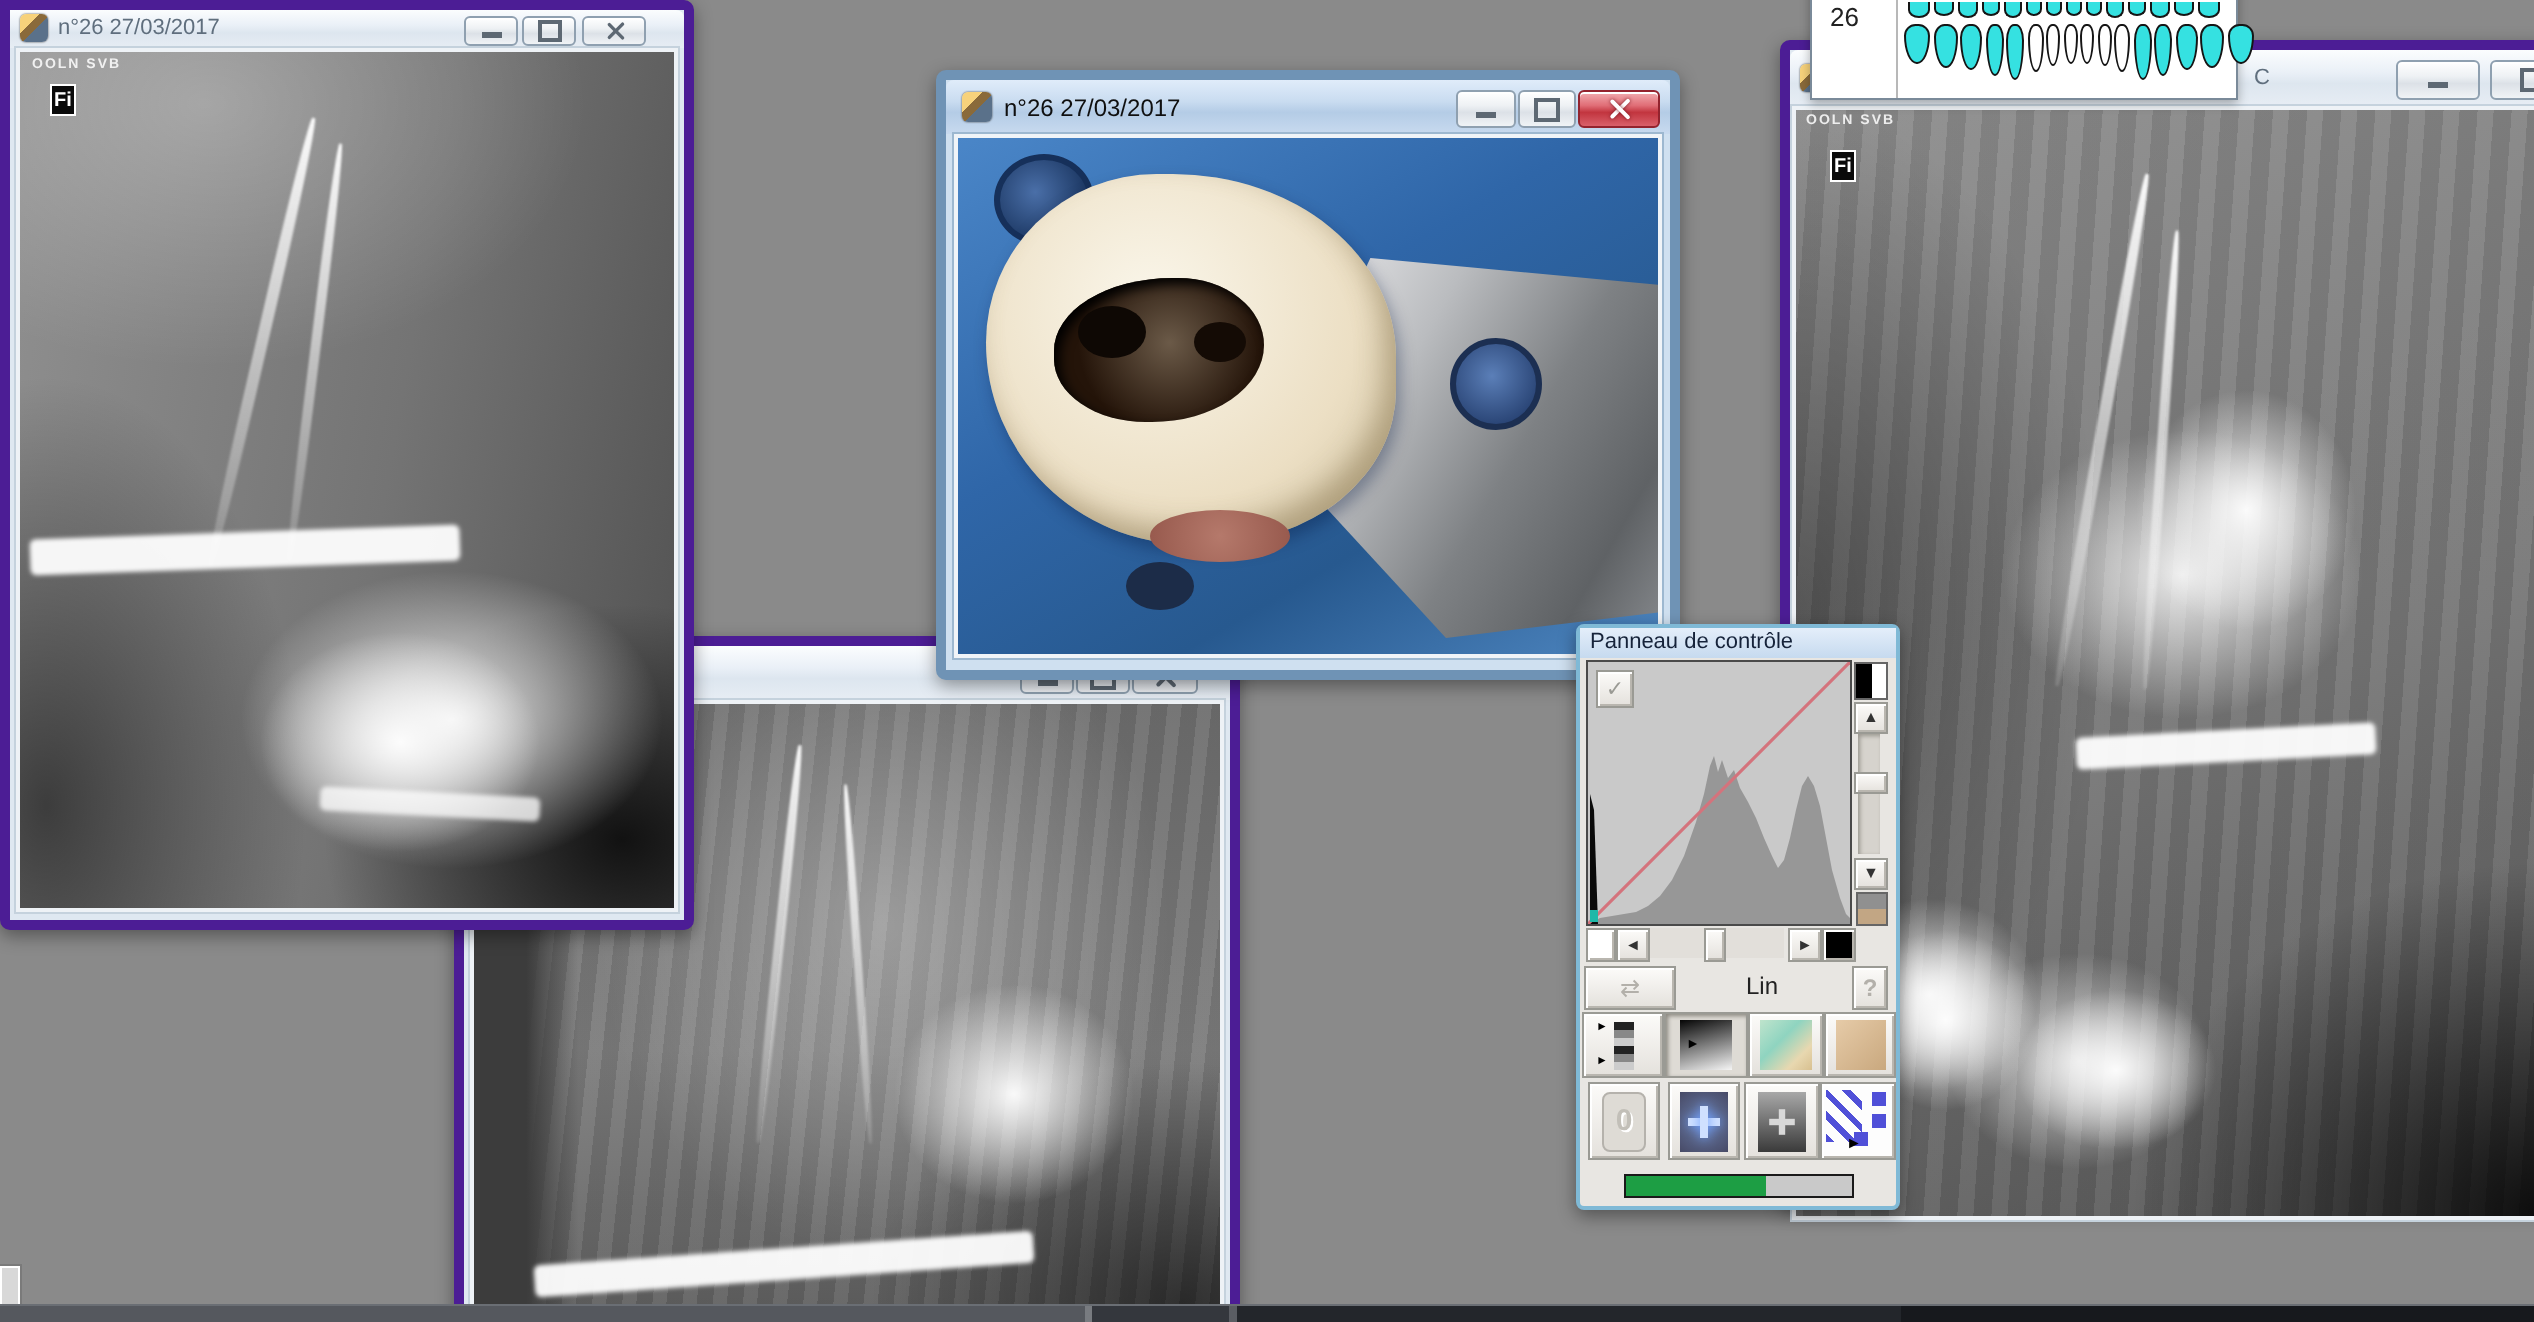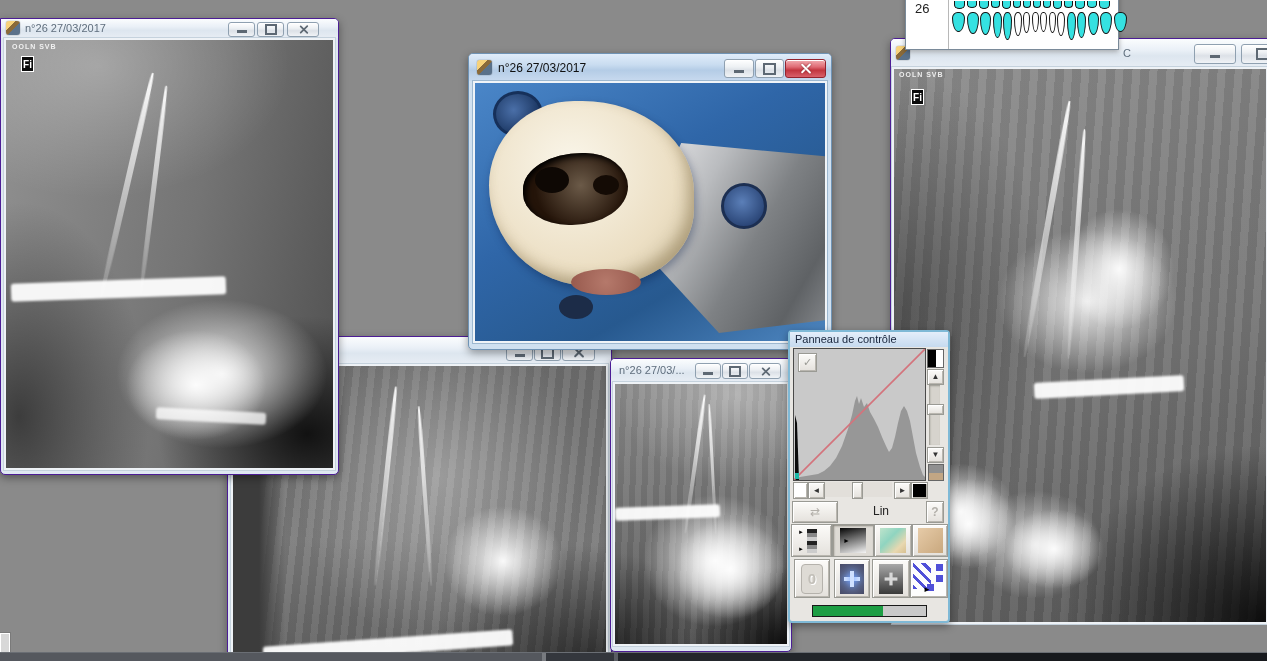--- a/index.html
+++ b/index.html
@@ -1,20 +1,20 @@
 <!DOCTYPE html>
 <html><head>
 <meta charset="utf-8">
 <style>
   html,body{margin:0;padding:0;background:#666;}
   #stage{position:relative;width:1267px;height:661px;background:#8a8a8a;overflow:hidden;
          font-family:"Liberation Sans",sans-serif;-webkit-font-smoothing:antialiased;}
   
-  .win{position:absolute;border:1px solid #4c1d95;border-radius:5px;background:#dfe8f1;
-       box-shadow:0 3px 9px rgba(0,0,0,.38);margin-top:18px;}
+  .win{position:absolute;border:5px solid #4c1d95;border-radius:5px;background:#dfe8f1;
+       box-shadow:0 3px 9px rgba(0,0,0,.38);}
   .tb{position:absolute;left:0;top:0;right:0;border-radius:4px 4px 0 0;}
   .tb-in{background:linear-gradient(#fbfdfe,#eaf0f7 40%,#dde6ef 60%,#e7edf4);color:#5f6e7d;}
   .tb-act{background:linear-gradient(#e0ecfa,#c9dcf0 40%,#b4cce6 60%,#c8daef);color:#0f0f0f;}
   .ttl{position:absolute;font-size:11px;white-space:nowrap;}
   .wicon{position:absolute;width:14px;height:14px;border-radius:3px;
          background:linear-gradient(135deg,#f7d27b 0 35%,#8a6a3a 35% 55%,#5a718a 55%);
          box-shadow:0 0 1px #333;}
   .cbtn{position:absolute;border:1px solid #8fa0b0;border-radius:3px;
         background:linear-gradient(#ffffff,#eef1f4 40%,#dce1e7 60%,#f0f3f6);
         box-shadow:inset 0 1px 0 #fff;display:flex;align-items:center;justify-content:center;}
@@ -224,42 +224,22 @@
       <span class="art" style="left:246px;top:100px;width:40px;height:40px;border-radius:50%;background:radial-gradient(circle at 45% 40%,#5b7fb8,#2a4576 75%);border:3px solid #1c2f52;"></span>
       <span class="art" style="left:14px;top:18px;width:205px;height:185px;border-radius:42% 55% 46% 50%/46% 50% 42% 55%;background:radial-gradient(circle at 40% 35%,#faf6ea,#ecdfc4 60%,#cfc2a0);box-shadow:inset -6px -8px 14px rgba(120,100,60,.45), 2px 4px 8px rgba(0,20,60,.35);"></span>
       <span class="art" style="left:48px;top:70px;width:105px;height:72px;border-radius:58% 42% 55% 45%/52% 48% 55% 45%;background:radial-gradient(circle at 55% 45%,#6b5a48,#241409 65%);box-shadow:inset 3px 3px 6px #000;"></span>
       <span class="art" style="left:60px;top:84px;width:34px;height:26px;border-radius:50%;background:#0e0804;"></span>
       <span class="art" style="left:118px;top:92px;width:26px;height:20px;border-radius:50%;background:#140b05;"></span>
       <span class="art" style="left:96px;top:186px;width:70px;height:26px;border-radius:50%;background:radial-gradient(circle,#b5796b,#96584c);"></span>
       <span class="art" style="left:84px;top:212px;width:34px;height:24px;border-radius:50%;background:#1c2c48;"></span>
     </div>
   </div>
 
-  <div class="win" style="left:610px;top:340px;width:180px;height:292px;z-index:6;">
-    <div class="tb tb-in" style="height:23px;">
-      <span class="ttl" style="left:8px;top:5px;">n°26 27/03/...</span>
-      <span class="cbtn" style="left:84px;top:4px;width:24px;height:14px;">
-          <span class="gmin" style="margin-top:4px;"></span>
-        </span>
-      <span class="cbtn" style="left:111px;top:4px;width:24px;height:14px;">
-          <span class="gmax" style="width:8px;height:7px;"></span>
-        </span>
-      <span class="cbtn" style="left:138px;top:4px;width:30px;height:14px;">
-          <span class="gx" style="transform:scale(.85);"></span>
-        </span>
-    </div>
-    <div class="xray xd" style="left:2px;top:23px;width:172px;height:260px;">
-      <span class="art file-line" style="left:78px;top:10px;width:4px;height:140px;transform:rotate(8deg);"></span>
-      <span class="art file-line" style="left:96px;top:20px;width:3px;height:130px;transform:rotate(-3deg);"></span>
-      <span class="art bright-bar" style="left:0px;top:122px;width:105px;height:13px;transform:rotate(-2deg);"></span>
-      <span class="art bright-blob" style="left:60px;top:135px;width:110px;height:100px;"></span>
-    </div>
-  </div>
-
-  <div class="panel" style="left:788px;top:330px;width:158px;height:289px;z-index:7;text-decoration:underline;">
+
+  <div class="panel" style="left:788px;top:312px;width:158px;height:289px;z-index:7;text-decoration:underline;">
     <div class="ptb">
       <span class="lbl" style="left:5px;top:1px;">Panneau de contrôle</span>
     </div>
 
     <div class="hist-wrap" style="left:3px;top:16px;width:131px;height:131px;">
       <svg width="131" height="131" viewBox="0 0 131 131" preserveAspectRatio="none">
         <polygon fill="#979797" points="0,131 6,128 12,127 18,126 24,125 30,122 36,117 42,109 48,97 54,80 58,66 61,52 63,47 65,55 67,49 70,58 73,54 76,63 80,70 84,78 88,88 92,97 95,103 98,99 101,88 104,74 107,62 110,57 113,62 116,72 119,88 122,104 126,118 129,126 131,128 131,131"></polygon>
         <polygon fill="#0a0a0a" points="1,131 1,66 3,74 5,131"></polygon>
         <line x1="0" y1="131" x2="131" y2="0" stroke="#d4737c" stroke-width="1.6"></line>
         <rect x="1" y="124" width="4" height="6" fill="#1fb8a8"></rect>

